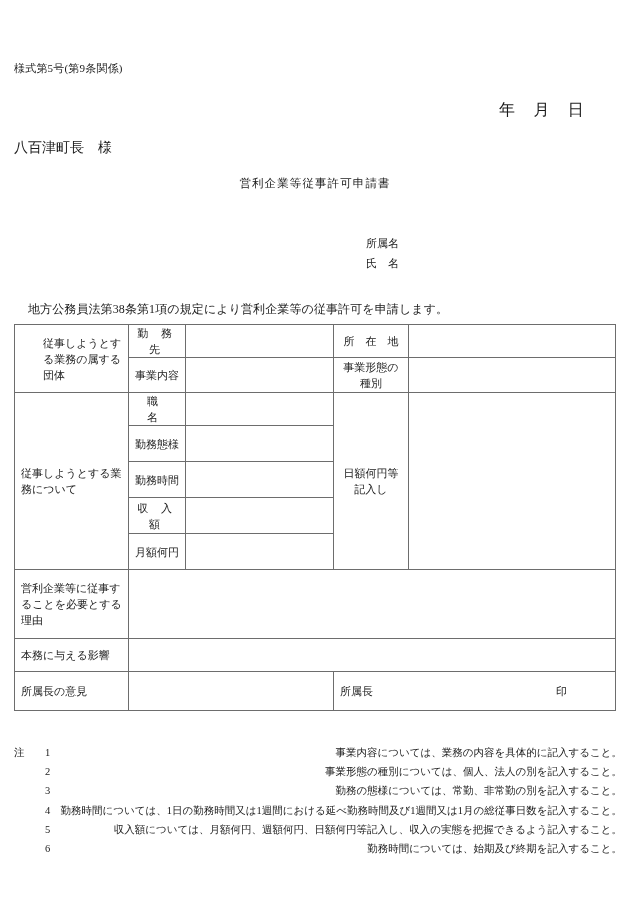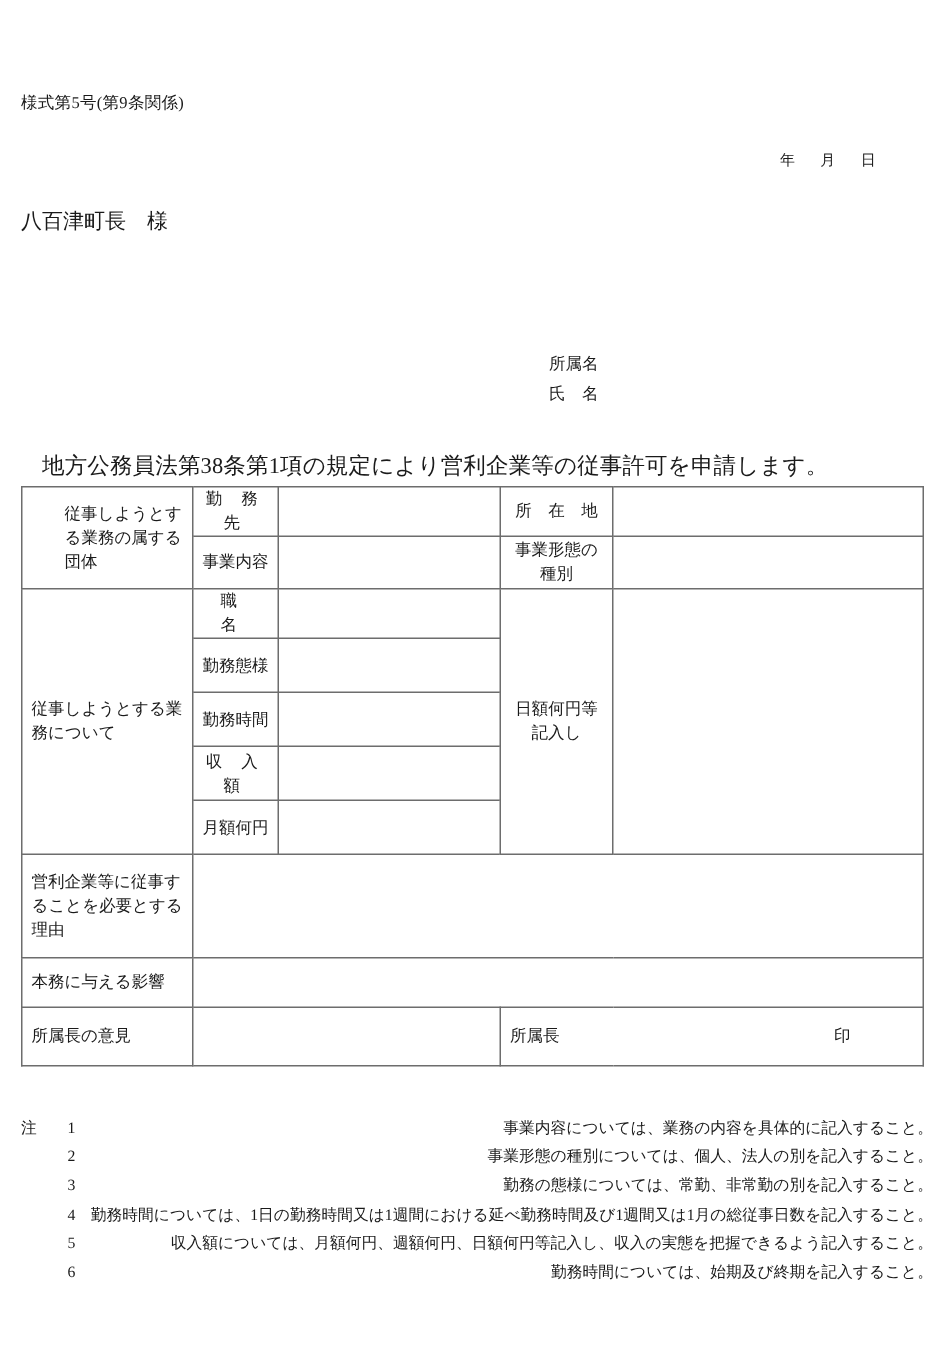--- a/index.html
+++ b/index.html
@@ -30,21 +30,21 @@
     left: 14px;
     top: 47px;
     font-size: 11px;
     letter-spacing: 0.2px;
     white-space: nowrap;
   }
   .date-line {
     position: absolute;
     right: 18px;
     top: 86px;
-    font-size: 10px;
+    font-size: 16px;
     white-space: nowrap;
     letter-spacing: 0.2px;
   }
   .date-line span { margin-left: 14px; }
   .date-line span:first-child { margin-left: 0; }
 
   .addressee {
     position: absolute;
     left: 14px;
     top: 125px;
@@ -70,21 +70,21 @@
     top: 219px;
     font-size: 11px;
     line-height: 20px;
   }
   .applicant-block .row { white-space: nowrap; }
 
   .statement {
     position: absolute;
     left: 28px;
     top: 287px;
-    font-size: 15px;
+    font-size: 12px;
     white-space: nowrap;
     letter-spacing: 0.1px;
   }
 
   
   .form-table {
     position: absolute;
     left: 14px;
     top: 310px;
     width: 601px;
@@ -160,20 +160,21 @@
   <div class="date-line">
     <span>年</span>
     <span>月</span>
     <span>日</span>
   </div>
 
   <div class="addressee">
     <span>八百津町長</span><span class="sama">様</span>
   </div>
 
+  <div class="doc-title">営利企業等従事許可申請書</div>
 
   <div class="applicant-block">
     <div class="row">所属名</div>
     <div class="row">氏　名</div>
   </div>
 
   <div class="statement">地方公務員法第38条第1項の規定により営利企業等の従事許可を申請します。</div>
 
   <table class="form-table">
     <colgroup>

